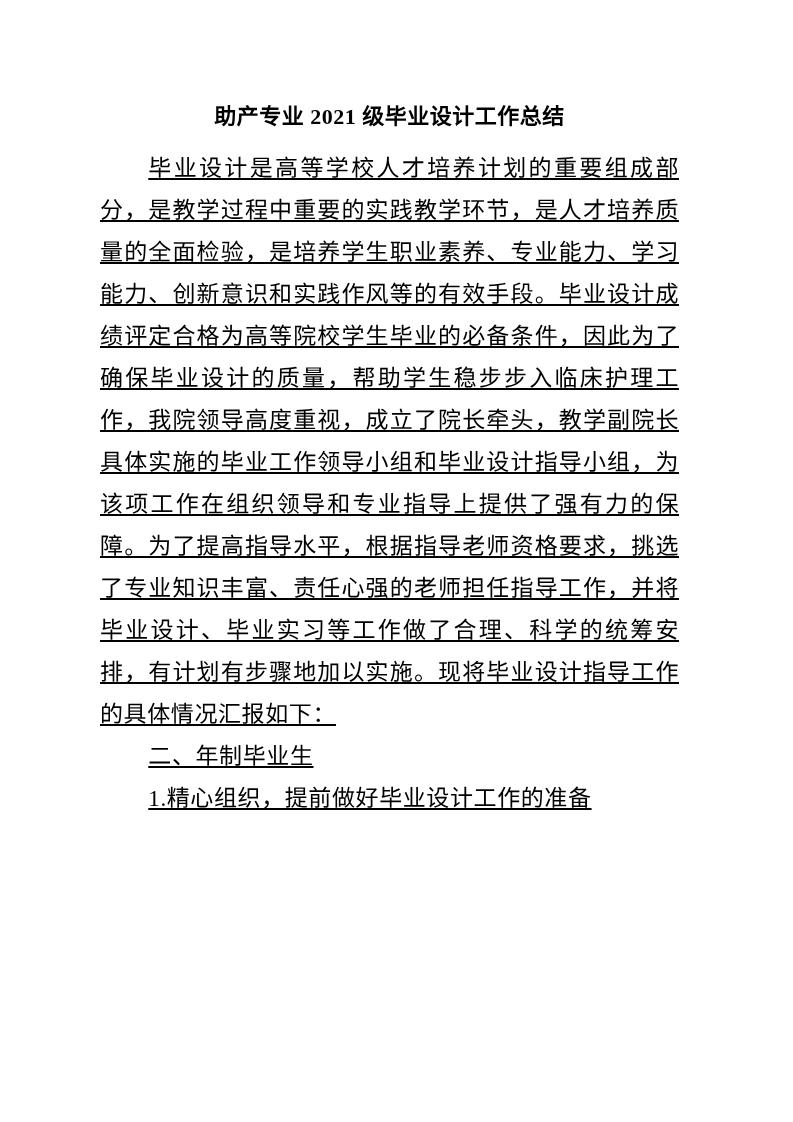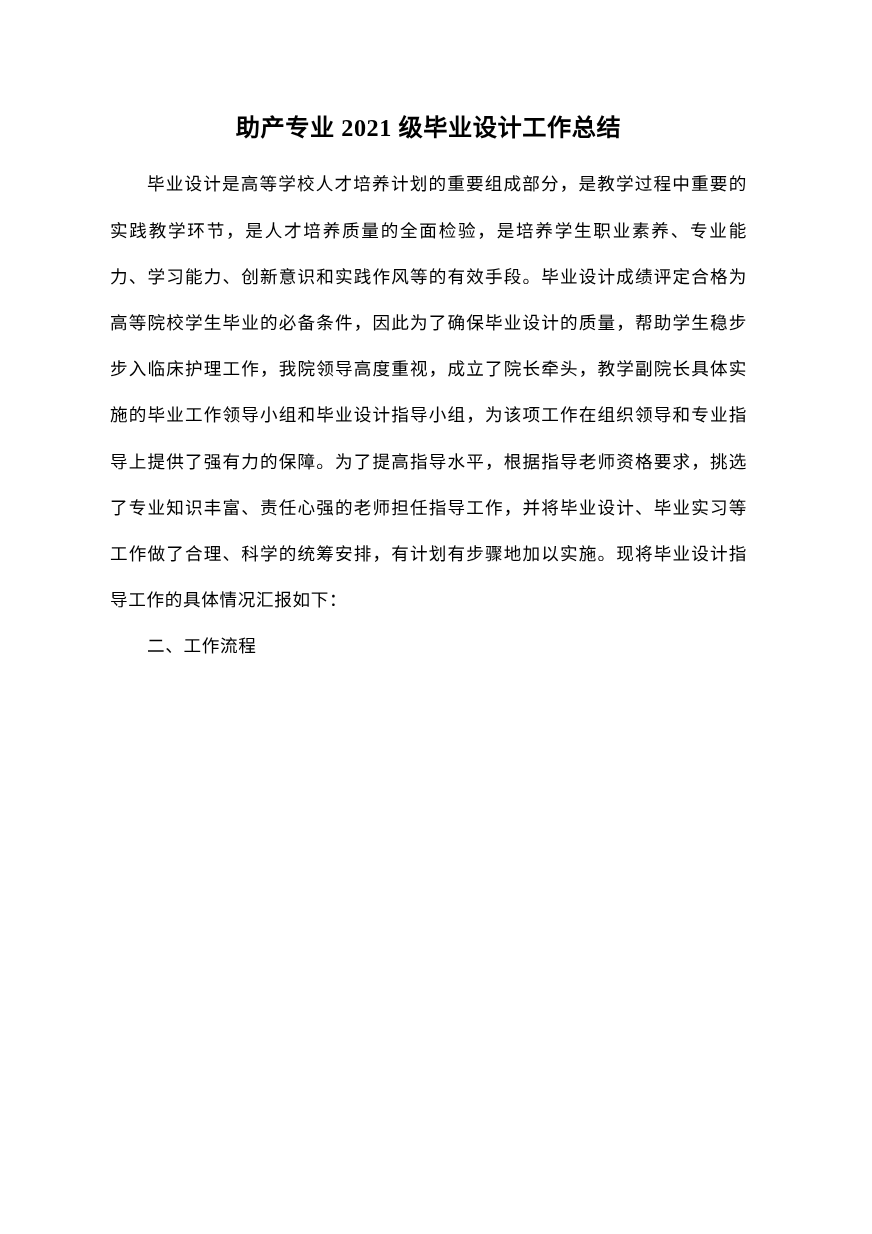--- a/index.html
+++ b/index.html
@@ -22,34 +22,36 @@
   .doc-title {
     margin: 0 0 10px 0;
     font-size: 22px;
     font-weight: bold;
     text-align: center;
     line-height: 42px;
     letter-spacing: 0.5px;
   }
   .doc-paragraph {
     margin: 0;
-    font-size: 16px;
+    font-size: 23px;
     line-height: 42px;
     text-align: justify;
     text-indent: 2.1em;
     letter-spacing: 0.6px;
     word-break: break-all;
+    text-decoration: underline;
   }
 </style>
 </head>
 <body>
 
 <div class="page">
   <h1 class="doc-title">助产专业 2021 级毕业设计工作总结</h1>
 
   <p class="doc-paragraph">毕业设计是高等学校人才培养计划的重要组成部分，是教学过程中重要的实践教学环节，是人才培养质量的全面检验，是培养学生职业素养、专业能力、学习能力、创新意识和实践作风等的有效手段。毕业设计成绩评定合格为高等院校学生毕业的必备条件，因此为了确保毕业设计的质量，帮助学生稳步步入临床护理工作，我院领导高度重视，成立了院长牵头，教学副院长具体实施的毕业工作领导小组和毕业设计指导小组，为该项工作在组织领导和专业指导上提供了强有力的保障。为了提高指导水平，根据指导老师资格要求，挑选了专业知识丰富、责任心强的老师担任指导工作，并将毕业设计、毕业实习等工作做了合理、科学的统筹安排，有计划有步骤地加以实施。现将毕业设计指导工作的具体情况汇报如下：</p>
 
 
 
-  <p class="doc-paragraph">二、工作流程</p>
+  <p class="doc-paragraph">二、年制毕业生</p>
 
+  <p class="doc-paragraph">1.精心组织，提前做好毕业设计工作的准备</p>
 
 </div>
 
 </body></html>

